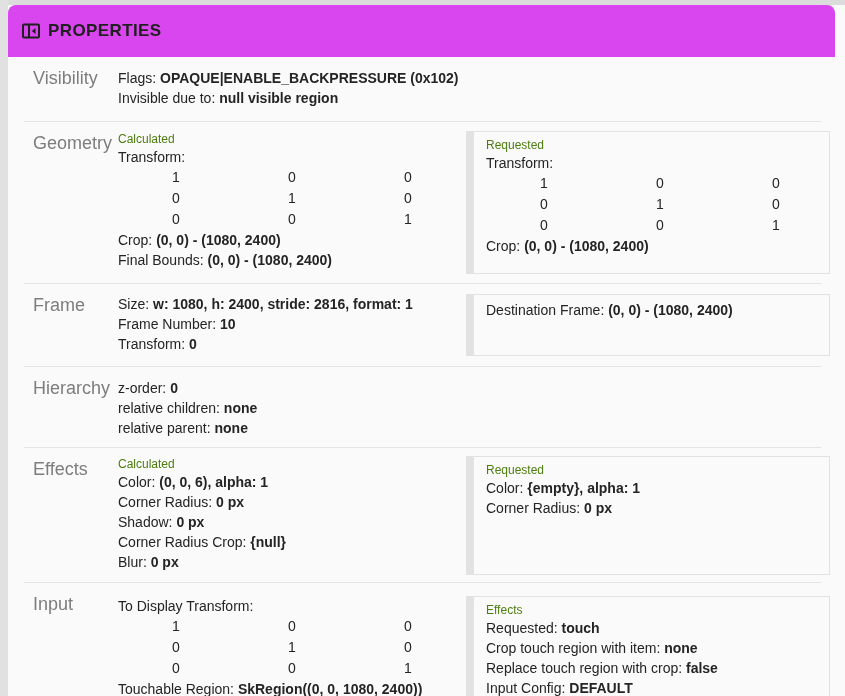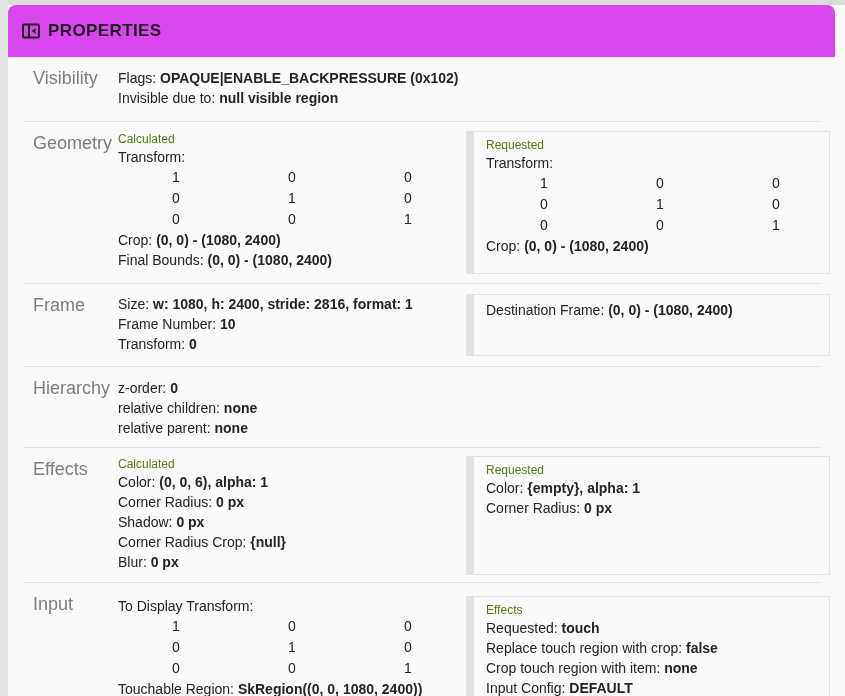--- a/index.html
+++ b/index.html
@@ -227,22 +227,22 @@
             <span>0</span>
             <span>0</span>
             <span>1</span>
           </div>
           <div class="kv"><span>Touchable Region: </span><b>SkRegion((0, 0, 1080, 2400))</b></div>
         </div>
         <div class="right-col">
           <div class="req-box box-input">
             <div class="small-tag">Effects</div>
             <div class="kv"><span>Requested: </span><b>touch</b></div>
+            <div class="kv"><span>Crop touch region with item: </span><b>none</b></div>
             <div class="kv"><span>Replace touch region with crop: </span><b>false</b></div>
-            <div class="kv"><span>Crop touch region with item: </span><b>none</b></div>
             <div class="kv"><span>Input Config: </span><b>DEFAULT</b></div>
           </div>
         </div>
       </div>
     </div>
 
   </div>
 </div>
 
 </body></html>

